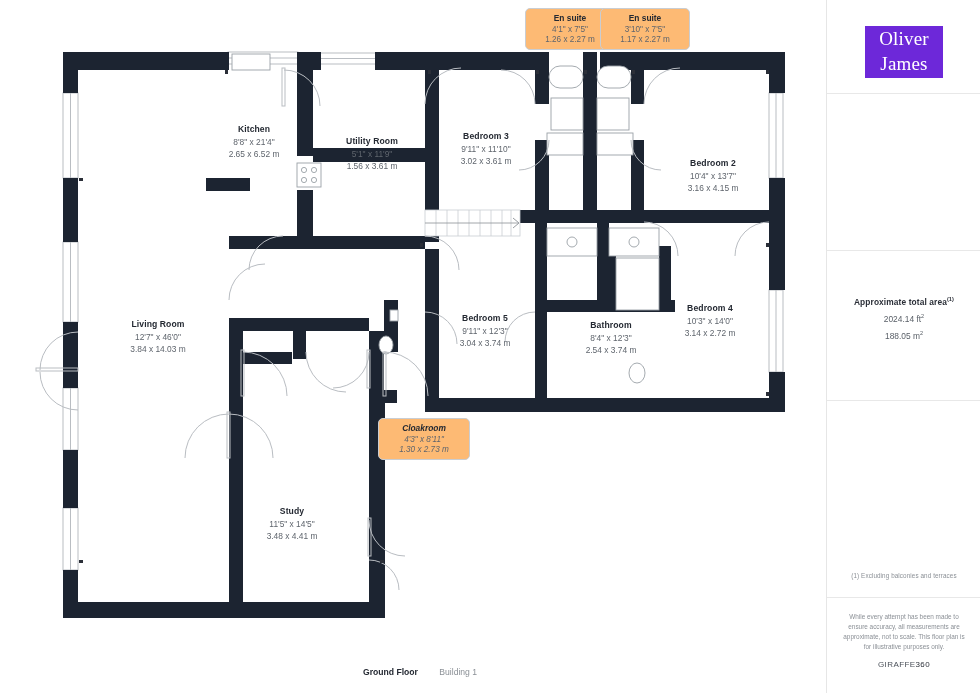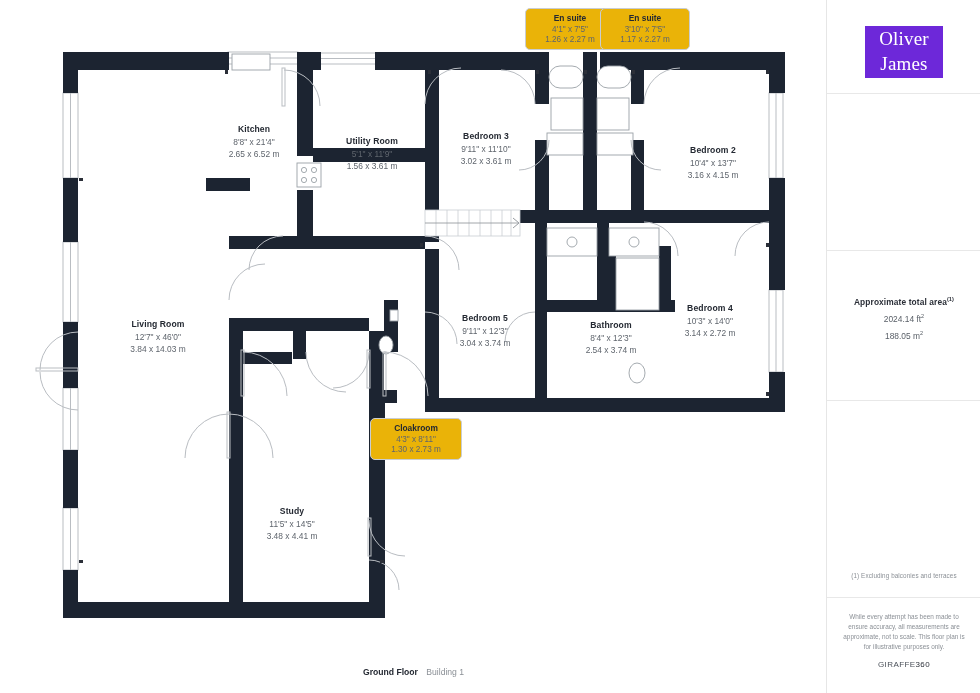--- a/index.html
+++ b/index.html
@@ -19,33 +19,33 @@
   .area-val sup{font-size:5.6px;vertical-align:super;}
   #excl-note{position:absolute;left:0;top:572px;width:154px;text-align:center;font-size:6.3px;color:#8b9096;letter-spacing:.1px;}
   #disclaimer{position:absolute;left:14px;top:612px;width:126px;text-align:center;font-size:6.4px;line-height:10px;color:#8b9096;}
   #giraffe{position:absolute;left:0;top:660px;width:154px;text-align:center;font-size:8px;color:#4a5059;letter-spacing:.4px;}
   #giraffe b{font-weight:normal;color:#2b2f38;}
 
   
   #footer{position:absolute;left:0;top:658px;width:826px;height:35px;}
   #footer-inner{position:absolute;left:363px;top:9px;font-size:8.6px;}
   #footer-inner .ff{font-weight:bold;color:#242932;}
-  #footer-inner .fb{color:#8b9096;margin-left:6px;}
+  #footer-inner .fb{color:#8b9096;margin-left:19px;}
 
   
   #plan{position:absolute;left:0;top:0;width:826px;height:658px;}
   svg{position:absolute;left:0;top:0;}
 
   
   .rlabel{position:absolute;text-align:center;white-space:nowrap;}
   .rlabel .rn{font-size:8.6px;font-weight:bold;color:#242932;letter-spacing:.1px;}
   .rlabel .rd{font-size:8.4px;color:#5f656d;margin-top:3px;}
   .rlabel .rd2{font-size:8.4px;color:#5f656d;margin-top:2px;}
 
-  .callout{position:absolute;border:1px solid #c9cdd2;border-radius:5px;background:#eab308;padding:4px 7px 5px 7px;text-align:center;white-space:nowrap;}
+  .callout{position:absolute;border:1px solid #c9cdd2;border-radius:5px;background:#fdba74;padding:4px 7px 5px 7px;text-align:center;white-space:nowrap;}
   .callout .rn{font-size:8.4px;font-weight:bold;color:#242932;}
   .callout .rd{font-size:8.2px;color:#5f656d;margin-top:2px;}
   .callout .rd2{font-size:8.2px;color:#5f656d;margin-top:1px;}
 </style>
 </head>
 <body>
 
 <div id="page">
 
   <div id="plan">
@@ -265,21 +265,21 @@
       <div class="rlabel" style="left: 242px; top: 506px; width: 100px;">
         <div class="rn">Study</div>
         <div class="rd">11'5" x 14'5"</div>
         <div class="rd2">3.48 x 4.41 m</div>
       </div>
       <div class="rlabel" style="left: 436px; top: 131px; width: 100px;">
         <div class="rn">Bedroom 3</div>
         <div class="rd">9'11" x 11'10"</div>
         <div class="rd2">3.02 x 3.61 m</div>
       </div>
-      <div class="rlabel" style="left: 663px; top: 145px; width: 100px;">
+      <div class="rlabel" style="left: 663px; top: 158px; width: 100px;">
         <div class="rn">Bedroom 2</div>
         <div class="rd">10'4" x 13'7"</div>
         <div class="rd2">3.16 x 4.15 m</div>
       </div>
       <div class="rlabel" style="left: 435px; top: 313px; width: 100px;">
         <div class="rn">Bedroom 5</div>
         <div class="rd">9'11" x 12'3"</div>
         <div class="rd2">3.04 x 3.74 m</div>
       </div>
       <div class="rlabel" style="left: 561px; top: 320px; width: 100px;">
@@ -295,21 +295,21 @@
       <div class="callout" style="left: 525px; top: 8px; width: 74px;">
         <div class="rn">En suite</div>
         <div class="rd">4'1" x 7'5"</div>
         <div class="rd2">1.26 x 2.27 m</div>
       </div>
       <div class="callout" style="left: 600px; top: 8px; width: 74px;">
         <div class="rn">En suite</div>
         <div class="rd">3'10" x 7'5"</div>
         <div class="rd2">1.17 x 2.27 m</div>
       </div>
-      <div class="callout" style="left: 370px; top: 418px; width: 76px;">
+      <div class="callout" style="left: 378px; top: 418px; width: 76px; font-style: italic;">
         <div class="rn">Cloakroom</div>
         <div class="rd">4'3" x 8'11"</div>
         <div class="rd2">1.30 x 2.73 m</div>
       </div>
     </div>
 
   <div id="sidebar">
     <div class="divline" style="top:93px;"></div>
     <div class="divline" style="top:250px;"></div>
     <div class="divline" style="top:400px;"></div>

